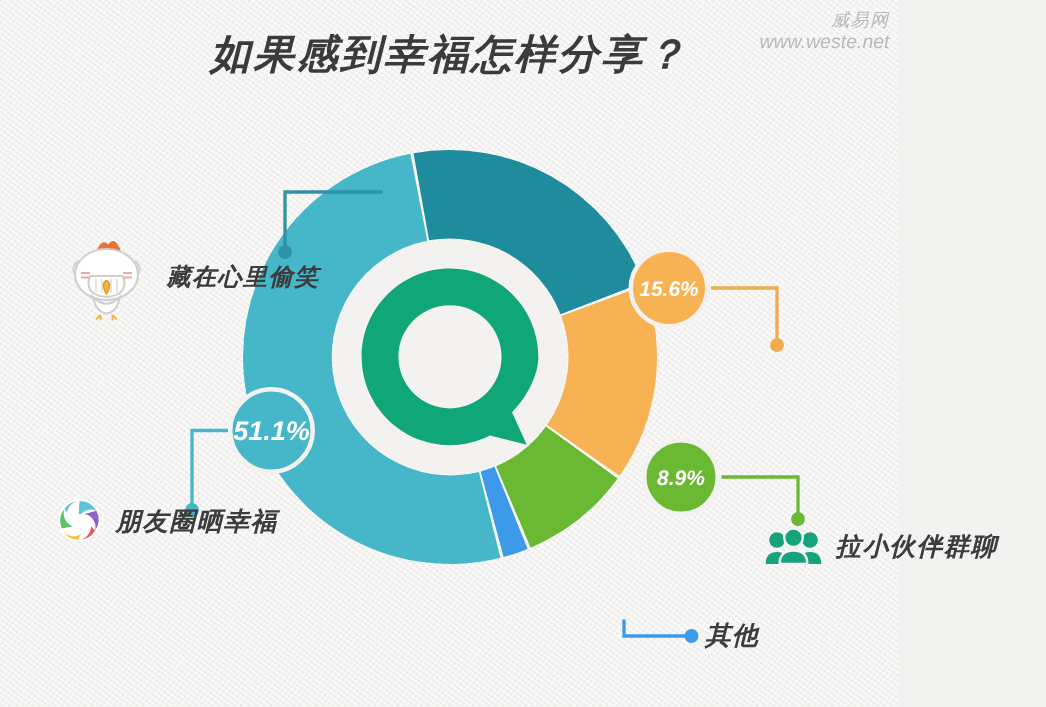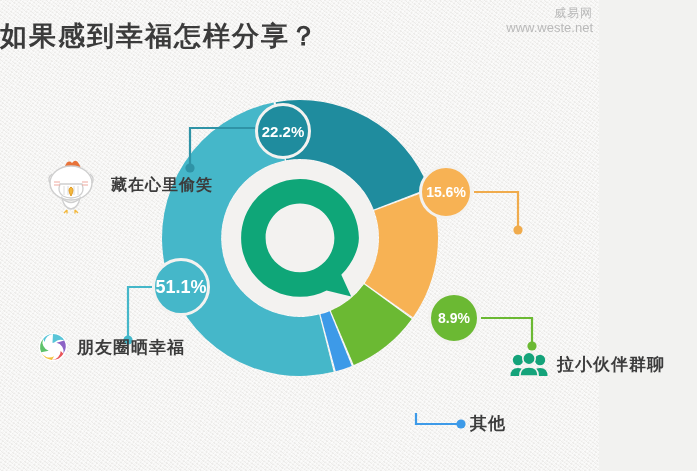--- a/index.html
+++ b/index.html
@@ -13,38 +13,40 @@
     position: relative;
   }
   #stage {
     position: absolute;
     inset: 0;
     width: 599px; height: 471px;
     background:
       repeating-linear-gradient(37deg, rgba(255,255,255,0.55) 0 1px, rgba(0,0,0,0.015) 1px 2px, rgba(255,255,255,0.35) 2px 3px),
       repeating-linear-gradient(-51deg, rgba(255,255,255,0.45) 0 1px, rgba(0,0,0,0.012) 1px 3px),
       #f3f2f0;
+    font-style: italic;
   }
 
   
   .watermark {
     position: absolute;
     right: 6px; top: 7px;
     text-align: right;
     color: #b9b9b9;
     line-height: 1.15;
     user-select: none;
   }
   .wm-cn { font-size: 12px; letter-spacing: 1px; }
   .wm-url { font-size: 13px; letter-spacing: 0px; }
 
   
   .title {
     position: absolute;
     left: 0; right: 0; top: 18px;
+    text-align: center;
     font-size: 27px;
     font-weight: bold;
     color: #3b3b3b;
     letter-spacing: 2px;
   }
 
   
   #donut {
     position: absolute;
     left: 155px; top: 93px;
@@ -158,21 +160,20 @@
       <circle cx="461" cy="424" r="4.6" fill="#3d9ae8"></circle>
     </g>
 
     <g>
       <path d="M 152 287 L 128 287 L 128 338" stroke="#45b7c9" stroke-width="2.2" fill="none"></path>
       <circle cx="128" cy="340" r="4.6" fill="#45b7c9"></circle>
     </g>
   </svg>
 
   <div class="bubble b-511">51.1%</div>
-  <div class="bubble b-222">22.2%</div>
   <div class="bubble b-156">15.6%</div>
   <div class="bubble b-089">8.9%</div>
 
   <div class="legend lg-hide">
     <span class="chicken">
       <svg class="ico" width="62" height="58" viewBox="0 0 62 58">
 
         <path d="M25 10 q3-7 7-3 q4-5 7 1 q3 4 0 7 z" fill="#e8733a"></path>
 
         <ellipse cx="31" cy="27" rx="21" ry="17" fill="#ffffff" stroke="#cfcfcf" stroke-width="1.4"></ellipse>

